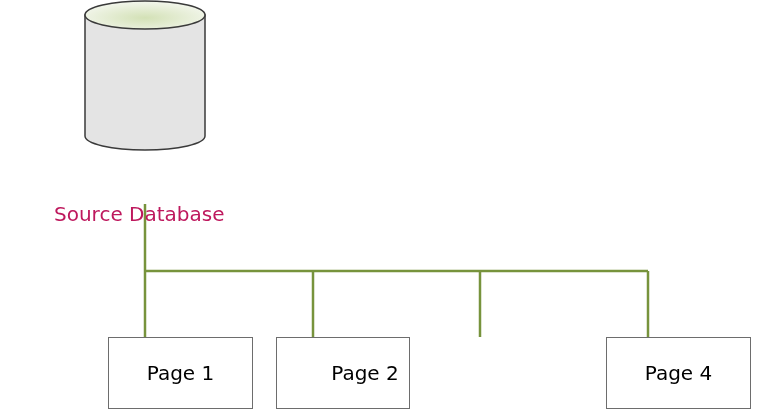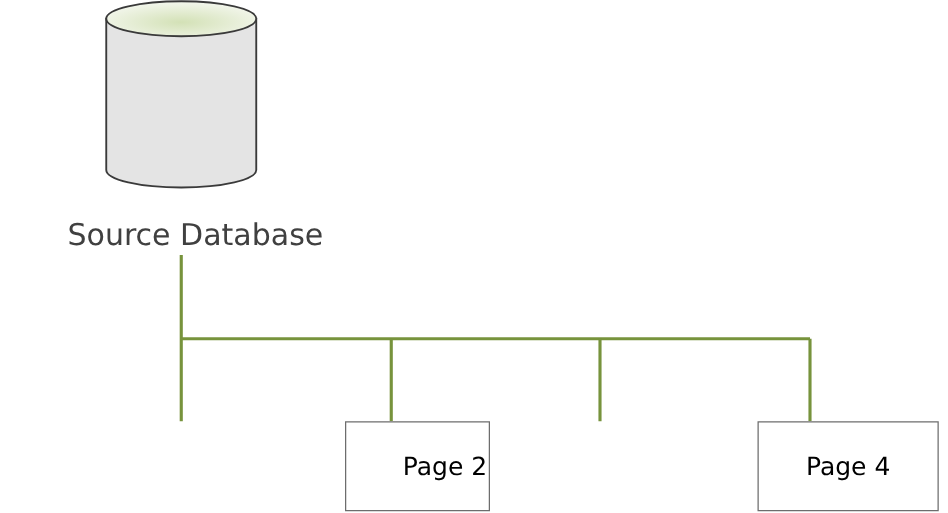--- a/index.html
+++ b/index.html
@@ -1,18 +1,18 @@
 <!DOCTYPE html>
 <html><head>
 <meta charset="utf-8">
 <style>
   html,body{margin:0;padding:0;background:#fff;}
   #canvas{position:relative;width:758px;height:410px;overflow:hidden;background:#fff;font-family:"DejaVu Sans","Liberation Sans",sans-serif;}
   svg{position:absolute;left:0;top:0;}
-  .label{position:absolute;font-size:24px;color:#404040;white-space:nowrap;}
+  .label{position:absolute;font-size:20px;color:#be185d;white-space:nowrap;margin-top:28px;}
   .page-box{position:absolute;box-sizing:border-box;border:1.5px solid #6d6d6d;background:#fff;display:flex;align-items:center;justify-content:center;font-size:20px;color:#000;}
 </style>
 </head>
 <body>
 
 <div id="canvas">
   <svg width="758" height="410" viewBox="0 0 758 410">
     <defs>
       <radialGradient id="topGrad" cx="50%" cy="60%" r="60%">
         <stop offset="0%" stop-color="#d3e1b6"></stop>
@@ -27,19 +27,22 @@
       <line x1="145" y1="204" x2="145" y2="337"></line>
       <line x1="145" y1="271" x2="648" y2="271"></line>
       <line x1="313" y1="271" x2="313" y2="337"></line>
       <line x1="480" y1="271" x2="480" y2="337"></line>
       <line x1="648" y1="271" x2="648" y2="337"></line>
     </g>
   </svg>
 
   <div class="label" style="left:54px;top:174px;">Source Database</div>
 
-  <div class="page-box" style="left:276px;top:337px;width:116px;height:72px;padding-left:44px;">
+  <div class="page-box" style="left:108px;top:337px;width:145px;height:72px;">
+    <span>Page 1</span>
+  </div>
+  <div class="page-box" style="left:276px;top:337px;width:134px;height:72px;padding-left:44px;">
     <span>Page 2</span>
   </div>
   <div class="page-box" style="left:606px;top:337px;width:145px;height:72px;">
     <span>Page 4</span>
   </div>
 </div>
 
 </body></html>

